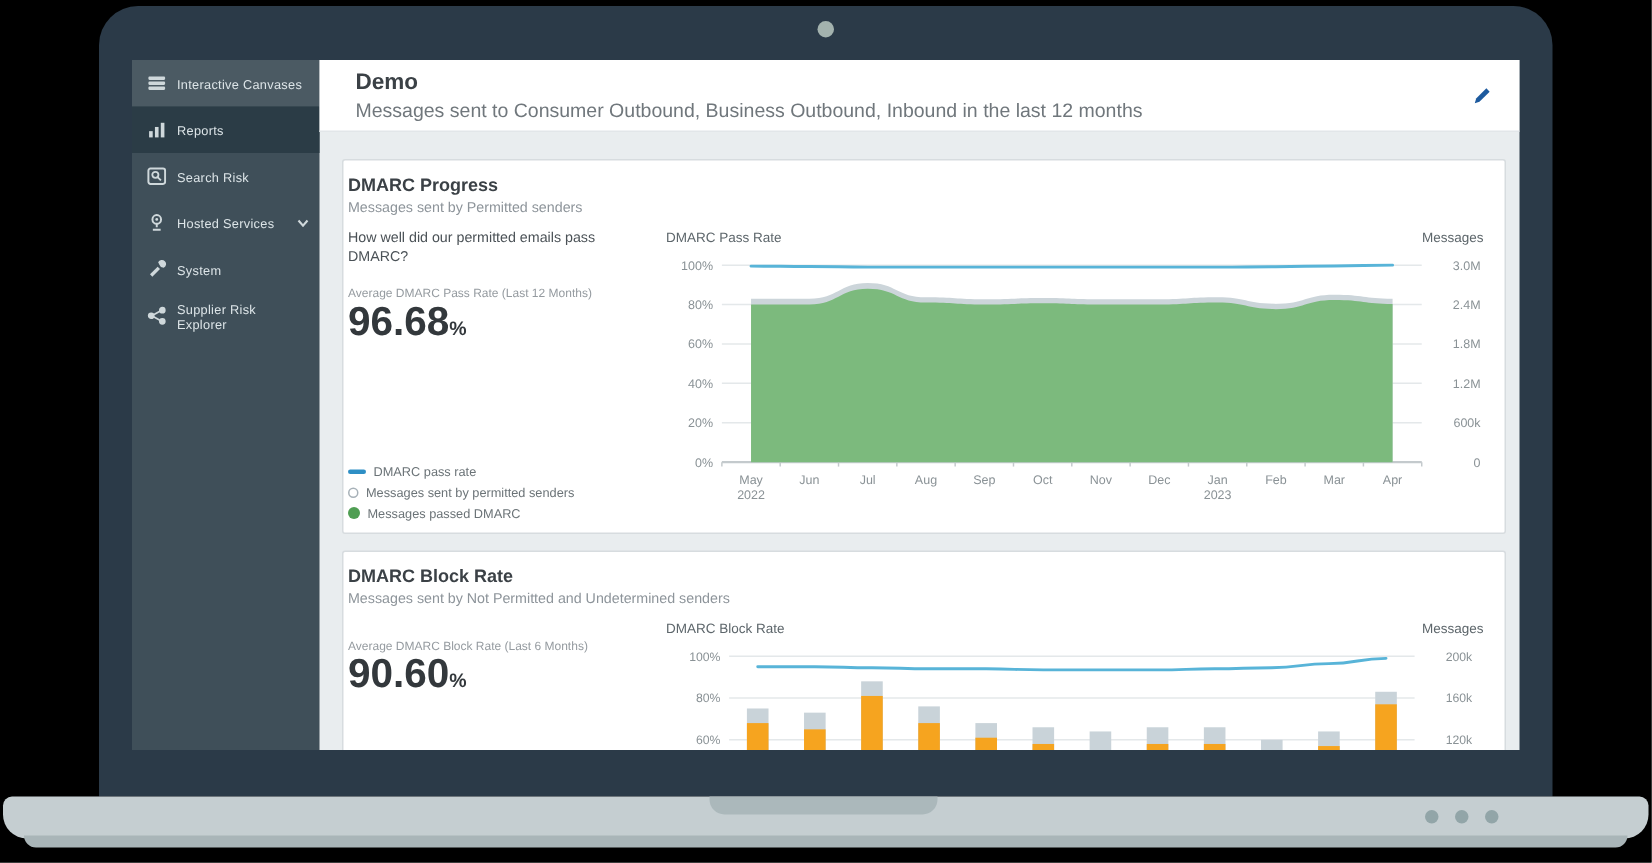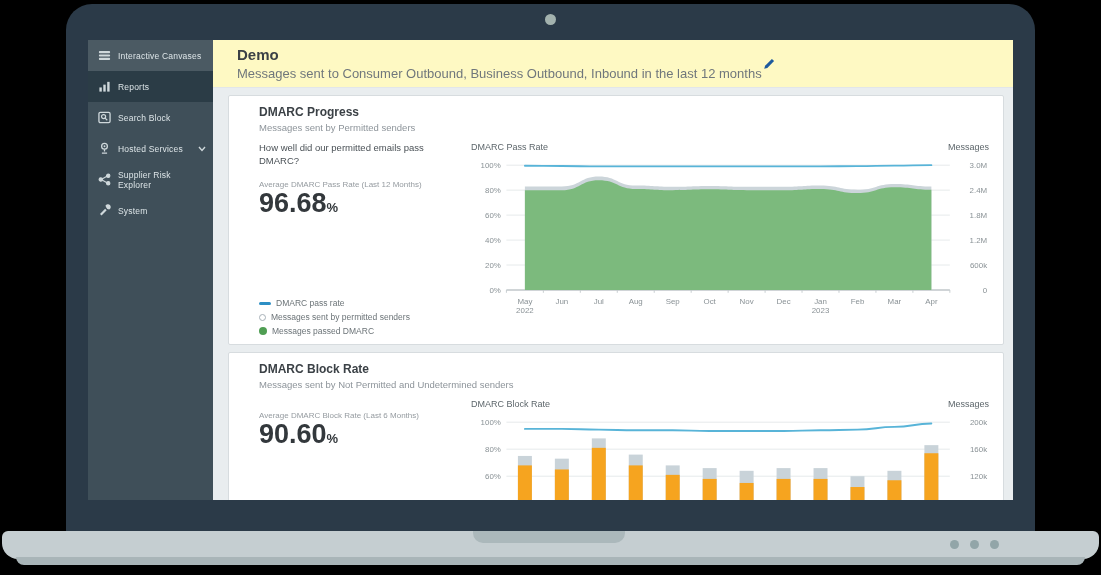--- a/index.html
+++ b/index.html
@@ -24,27 +24,27 @@
   .side-item.first { background:#4b5a63; }
   .side-item.active { background:#2b3c46; }
   .s-icon { width:20px; flex:none; display:flex; align-items:center; }
   .s-icon svg { display:block; }
   .s-label { font-size:8.5px; color:#dde5e8; letter-spacing:.2px; }
   .s-chev { margin-left:auto; color:#cfd8db; }
   .s-chev svg { display:block; }
 
   
   .main { flex:1; display:flex; flex-direction:column; min-width:0; }
-  .topbar { height:48px; background:#fef9c3; border-bottom:1px solid #e2e6e9; display:flex; align-items:center; justify-content:flex-start; padding:0 18px 0 24px; flex:none; }
+  .topbar { height:48px; background:#ffffff; border-bottom:1px solid #e2e6e9; display:flex; align-items:center; justify-content:space-between; padding:0 18px 0 24px; flex:none; }
   .pg-title { font-size:15px; font-weight:bold; color:#3b4146; }
   .pg-sub { font-size:13px; color:#70777c; margin-top:3px; }
   .edit-btn { cursor:pointer; display:flex; }
 
   .content { flex:1; padding:7px 9px 0 15px; }
-  .card { background:#fff; border:1px solid #d7dcdf; border-radius:2px; padding:9px 14px 6px 30px; }
+  .card { background:#fff; border:1px solid #d7dcdf; border-radius:2px; padding:9px 14px 6px 3px;margin-top:11px; }
   .card1 { height:250px; margin-bottom:7px; display:flex; flex-direction:column; }
   .card2 { height:210px; display:flex; flex-direction:column; }
   .card-title { font-size:12px; font-weight:bold; color:#3b4146; }
   .card-sub { font-size:9.5px; color:#8d949a; margin-top:3px; }
   .card-body { display:flex; flex:1; margin-top:9px; min-height:0; }
   .leftcol { width:208px; flex:none; display:flex; flex-direction:column; padding-right:6px; }
   .question { font-size:9.5px; color:#4a5156; line-height:1.35; }
   .metric-label { font-size:8px; color:#959ba0; margin-top:12px; }
   .big-num { font-size:27px; font-weight:bold; color:#33383c; line-height:1.1; }
   .big-num .pct { font-size:13px; font-weight:bold; }
@@ -92,59 +92,59 @@
             <span class="s-label">Reports</span>
           </div>
           <div class="side-item">
             <span class="s-icon">
               <svg width="13" height="13" viewBox="0 0 14 14">
                 <rect x="1" y="1.5" width="12" height="11" rx="1.5" fill="none" stroke="#cfd8db" stroke-width="1.4"></rect>
                 <circle cx="6" cy="6" r="2.2" fill="none" stroke="#cfd8db" stroke-width="1.3"></circle>
                 <line x1="7.6" y1="7.6" x2="10" y2="10" stroke="#cfd8db" stroke-width="1.3"></line>
               </svg>
             </span>
-            <span class="s-label">Search Block</span>
+            <span class="s-label">Search Risk</span>
           </div>
           <div class="side-item">
             <span class="s-icon">
               <svg width="13" height="13" viewBox="0 0 14 14">
                 <circle cx="7" cy="4.6" r="3.1" fill="none" stroke="#cfd8db" stroke-width="1.4"></circle>
                 <circle cx="7" cy="4.6" r="1" fill="#cfd8db"></circle>
                 <path d="M7 7.7v2.6M4.2 12h5.6" stroke="#cfd8db" stroke-width="1.4" fill="none"></path>
               </svg>
             </span>
             <span class="s-label">Hosted Services</span>
             <span class="s-chev">
               <svg width="8" height="6" viewBox="0 0 8 6">
                 <polyline points="1,1 4,4.5 7,1" fill="none" stroke="#cfd8db" stroke-width="1.4"></polyline>
               </svg>
             </span>
+          </div>
+          <div class="side-item">
+            <span class="s-icon">
+              <svg width="13" height="13" viewBox="0 0 14 14">
+                <line x1="3" y1="11.5" x2="8.5" y2="6" stroke="#cfd8db" stroke-width="2.4"></line>
+                <path d="M8 2a3 3 0 1 1 4 4l-2-.6L9 4z" fill="#cfd8db"></path>
+              </svg>
+            </span>
+            <span class="s-label">System</span>
           </div>
           <div class="side-item">
             <span class="s-icon">
               <svg width="13" height="13" viewBox="0 0 14 14">
                 <g stroke="#cfd8db" stroke-width="1.2" fill="#cfd8db">
                   <line x1="3.5" y1="7" x2="10.5" y2="3"></line>
                   <line x1="3.5" y1="7" x2="10.5" y2="11"></line>
                   <circle cx="3" cy="7" r="1.8"></circle>
                   <circle cx="11" cy="3" r="1.8"></circle>
                   <circle cx="11" cy="11" r="1.8"></circle>
                 </g>
               </svg>
             </span>
             <span class="s-label">Supplier Risk Explorer</span>
-          </div>
-          <div class="side-item">
-            <span class="s-icon">
-              <svg width="13" height="13" viewBox="0 0 14 14">
-                <line x1="3" y1="11.5" x2="8.5" y2="6" stroke="#cfd8db" stroke-width="2.4"></line>
-                <path d="M8 2a3 3 0 1 1 4 4l-2-.6L9 4z" fill="#cfd8db"></path>
-              </svg>
-            </span>
-            <span class="s-label">System</span>
           </div>
         </aside>
 
       <div class="main">
         <header class="topbar">
           <div>
             <div class="pg-title">Demo</div>
             <div class="pg-sub">Messages sent to Consumer Outbound, Business Outbound, Inbound in the last 12 months</div>
           </div>
           <div class="edit-btn">

